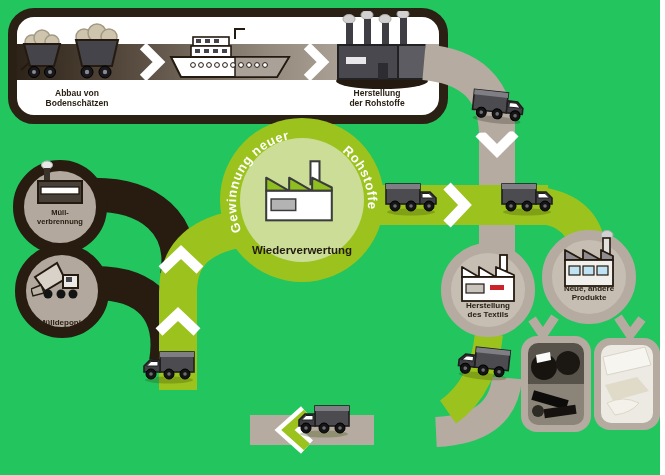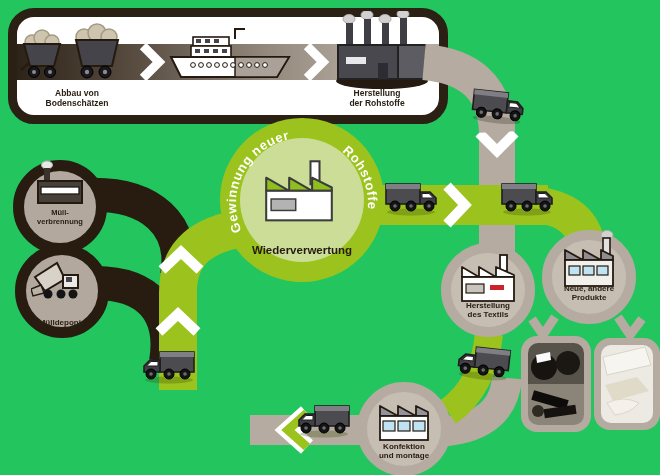--- a/index.html
+++ b/index.html
@@ -210,31 +210,20 @@
       <path d="M8,26 L8,16 L26,26 L26,16 L44,26 L44,16 L56,22 L56,26 Z" fill="#8e8c90" stroke="#241a10" stroke-width="1.8" stroke-linejoin="round"></path>
       <rect x="8" y="26" width="48" height="26" fill="#f2f0ec" stroke="#241a10" stroke-width="1.8"></rect>
       <rect x="12" y="32" width="11" height="9" fill="#bfe3f2" stroke="#241a10" stroke-width="1.2"></rect>
       <rect x="26" y="32" width="11" height="9" fill="#bfe3f2" stroke="#241a10" stroke-width="1.2"></rect>
       <rect x="40" y="32" width="11" height="9" fill="#bfe3f2" stroke="#241a10" stroke-width="1.2"></rect>
     </svg>
     <div class="circle-label" style="top:44px;">Neue, andere
 Produkte</div>
   </div>
 
-  <div class="circle" style="left:357px;top:382px;">
-    <svg class="circle-icon" style="top:2px;" width="64" height="48">
-      <path d="M8,22 L8,12 L26,22 L26,12 L44,22 L44,12 L56,18 L56,22 Z" fill="#94929a" stroke="#241a10" stroke-width="1.8" stroke-linejoin="round"></path>
-      <rect x="8" y="22" width="48" height="24" fill="#fff" stroke="#241a10" stroke-width="1.8"></rect>
-      <rect x="11" y="27" width="12" height="10" fill="#bfe3f2" stroke="#241a10" stroke-width="1.2"></rect>
-      <rect x="26" y="27" width="12" height="10" fill="#bfe3f2" stroke="#241a10" stroke-width="1.2"></rect>
-      <rect x="41" y="27" width="12" height="10" fill="#bfe3f2" stroke="#241a10" stroke-width="1.2"></rect>
-    </svg>
-    <div class="circle-label" style="top:50px;">Konfektion
-und montage</div>
-  </div>
 
 
   <svg class="truck" style="left:471px;top:86px;transform:rotate(6deg);" viewBox="0 0 56 40">
     <ellipse cx="27" cy="34" rx="24" ry="3.5" fill="rgba(40,30,20,0.25)"></ellipse>
     <rect x="2" y="6" width="34" height="20" fill="#4b4b50" stroke="#1e1e1e" stroke-width="1.6"></rect>
     <rect x="2" y="6" width="34" height="5" fill="#7e7e84"></rect>
     <path d="M36,14 L46,14 L52,20 L52,26 L36,26 Z" fill="#404046" stroke="#1e1e1e" stroke-width="1.6"></path>
     <path d="M38,15.5 L45,15.5 L49.5,20 L38,20 Z" fill="#fff" stroke="#1e1e1e"></path>
     <circle cx="11" cy="28" r="5" fill="#141414" stroke="#000"></circle>
       <circle cx="11" cy="28" r="1.8" fill="#6e6e72"></circle>

